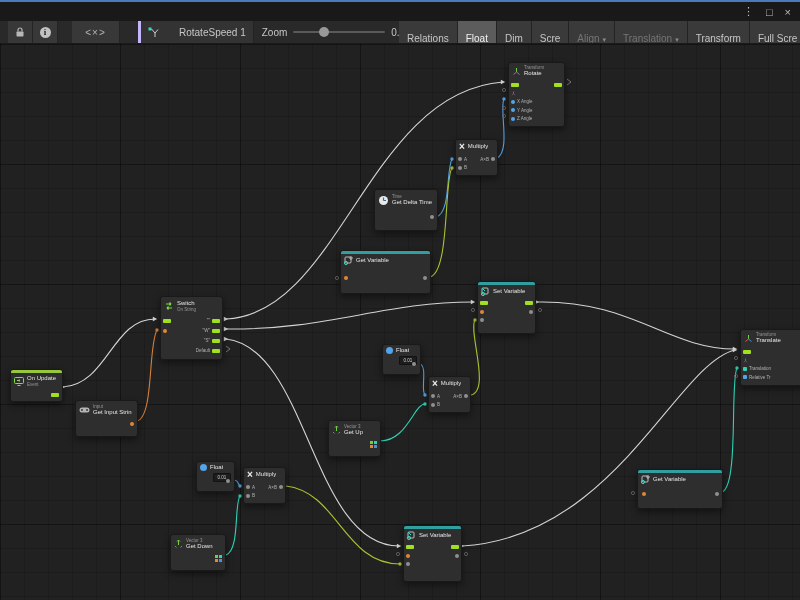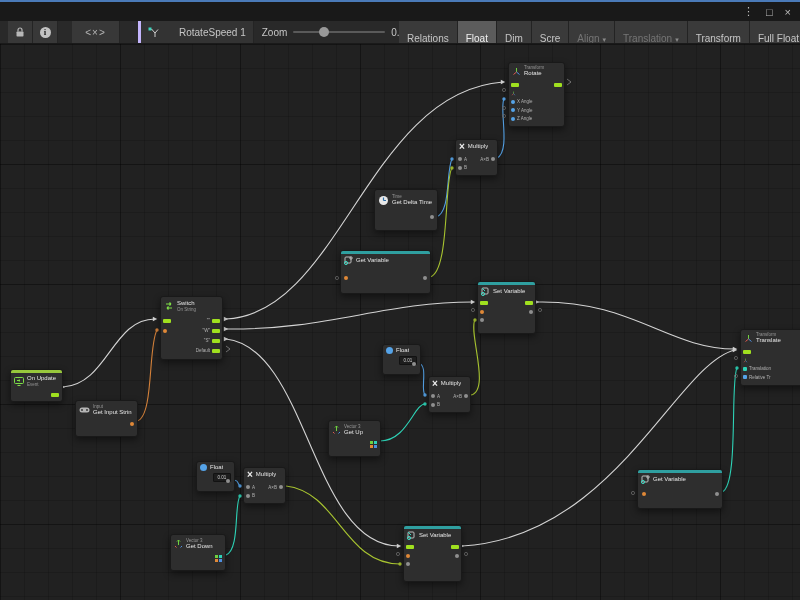--- a/index.html
+++ b/index.html
@@ -129,21 +129,21 @@
       <span class="caret">▾</span>
       </div>
     <div class="rbtn disabled">
       <span>Translation</span>
       <span class="caret">▾</span>
       </div>
     <div class="rbtn">
       <span>Transform</span>
       </div>
     <div class="rbtn">
-      <span>Full Float</span>
+      <span>Full Scre</span>
       </div>
   </div>
 </div>
 
 <div class="canvas"></div>
 
 <svg class="wires" viewBox="0 0 800 600">
   <defs>
     <marker id="aw" markerWidth="5" markerHeight="5" refX="2.5" refY="2.5" orient="0">
       <path d="M0.5,0.5 L4.5,2.5 L0.5,4.5 z" fill="#d4d4d4"></path>

